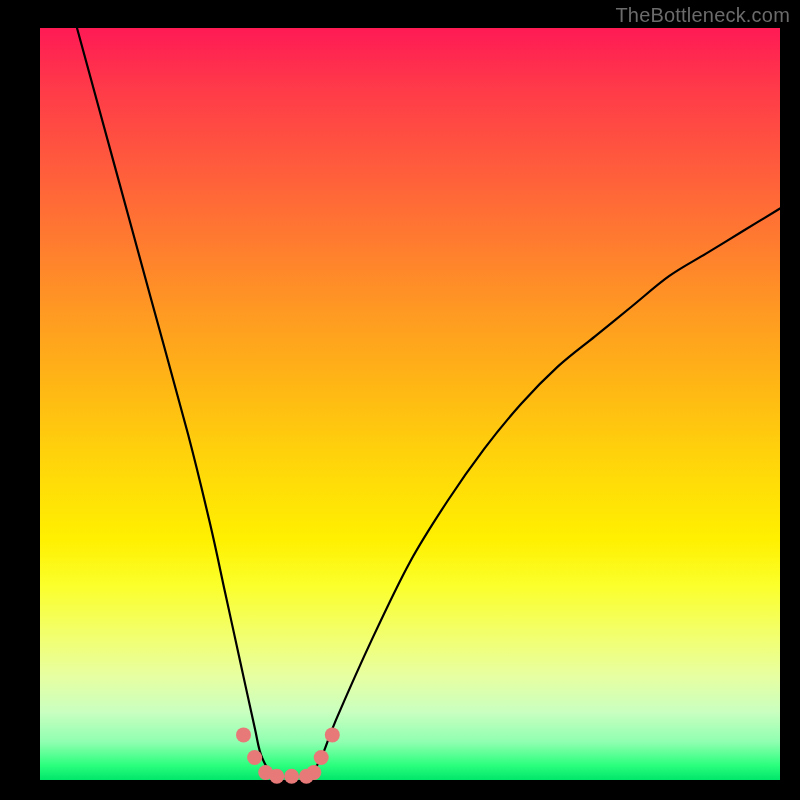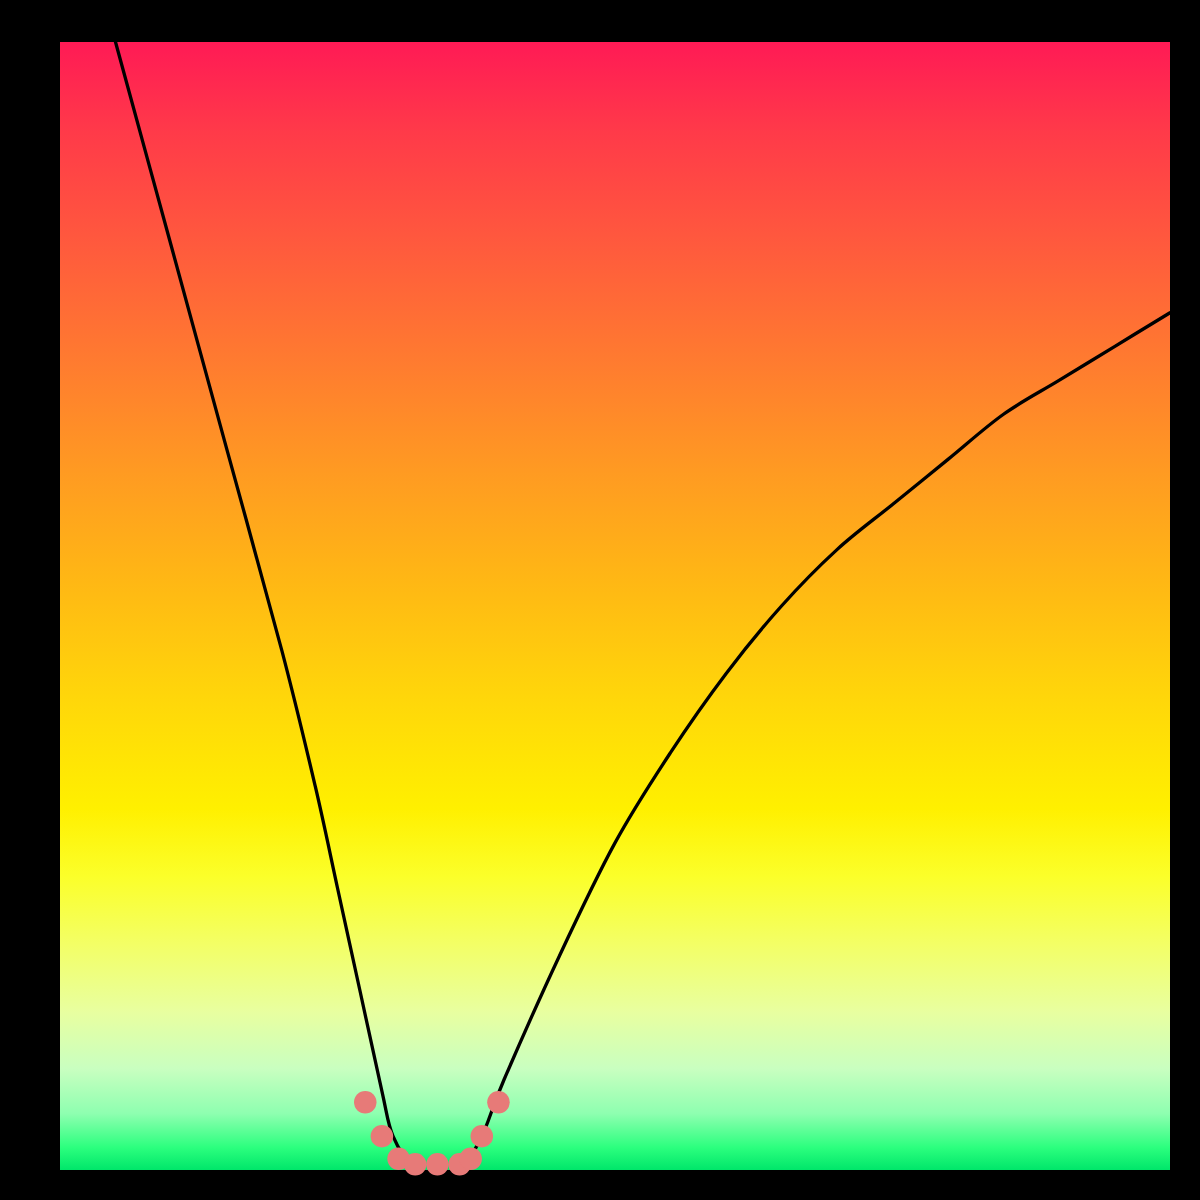--- a/index.html
+++ b/index.html
@@ -69,20 +69,21 @@
   .dot {
     fill: #e77a78;
     stroke: none;
   }
 </style>
 </head>
 <body>
 
 <div class="frame">
 
+  <div class="watermark">TheBottleneck.com</div>
 
   <div class="plot-area">
     <svg class="curves" viewBox="0 0 740 752" preserveAspectRatio="none">
       <path id="curve-path" class="curve" d="M 37 0 C 43.17 22.56, 61.67 90.24, 74.00 135.36 C 86.33 180.48, 98.67 225.60, 111.00 270.72 C 123.33 315.84, 138.13 368.48, 148.00 406.08 C 157.87 443.68, 164.03 470.00, 170.20 496.32 C 176.37 522.64, 180.07 541.44, 185.00 564.00 C 189.93 586.56, 194.87 609.12, 199.80 631.68 C 204.73 654.24, 210.90 683.07, 214.60 699.36 C 218.30 715.65, 218.30 720.67, 222.00 729.44 C 225.70 738.21, 231.87 748.24, 236.80 752.00 C 241.73 755.76, 246.67 752.00, 251.60 752.00 C 256.53 752.00, 261.47 755.76, 266.40 752.00 C 271.33 748.24, 276.27 739.47, 281.20 729.44 C 286.13 719.41, 287.37 711.89, 296.00 691.84 C 304.63 671.79, 320.67 635.44, 333.00 609.12 C 345.33 582.80, 357.67 556.48, 370.00 533.92 C 382.33 511.36, 394.67 492.56, 407.00 473.76 C 419.33 454.96, 431.67 437.41, 444.00 421.12 C 456.33 404.83, 468.67 389.79, 481.00 376.00 C 493.33 362.21, 505.67 349.68, 518.00 338.40 C 530.33 327.12, 542.67 318.35, 555.00 308.32 C 567.33 298.29, 579.67 288.27, 592.00 278.24 C 604.33 268.21, 616.67 256.93, 629.00 248.16 C 641.33 239.39, 653.67 233.12, 666.00 225.60 C 678.33 218.08, 690.67 210.56, 703.00 203.04 C 715.33 195.52, 733.83 184.24, 740.00 180.48"></path>
       <g id="dots-group">
           <circle cx="203.50" cy="706.88" r="7.5" class="dot"></circle>
           <circle cx="214.60" cy="729.44" r="7.5" class="dot"></circle>
           <circle cx="225.70" cy="744.48" r="7.5" class="dot"></circle>
           <circle cx="236.80" cy="748.24" r="7.5" class="dot"></circle>
           <circle cx="251.60" cy="748.24" r="7.5" class="dot"></circle>

